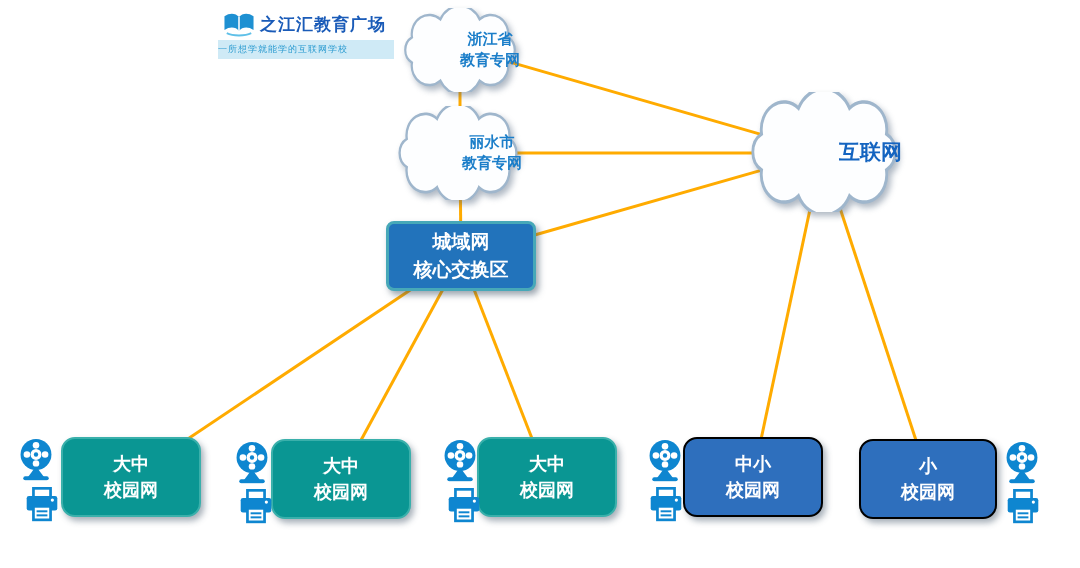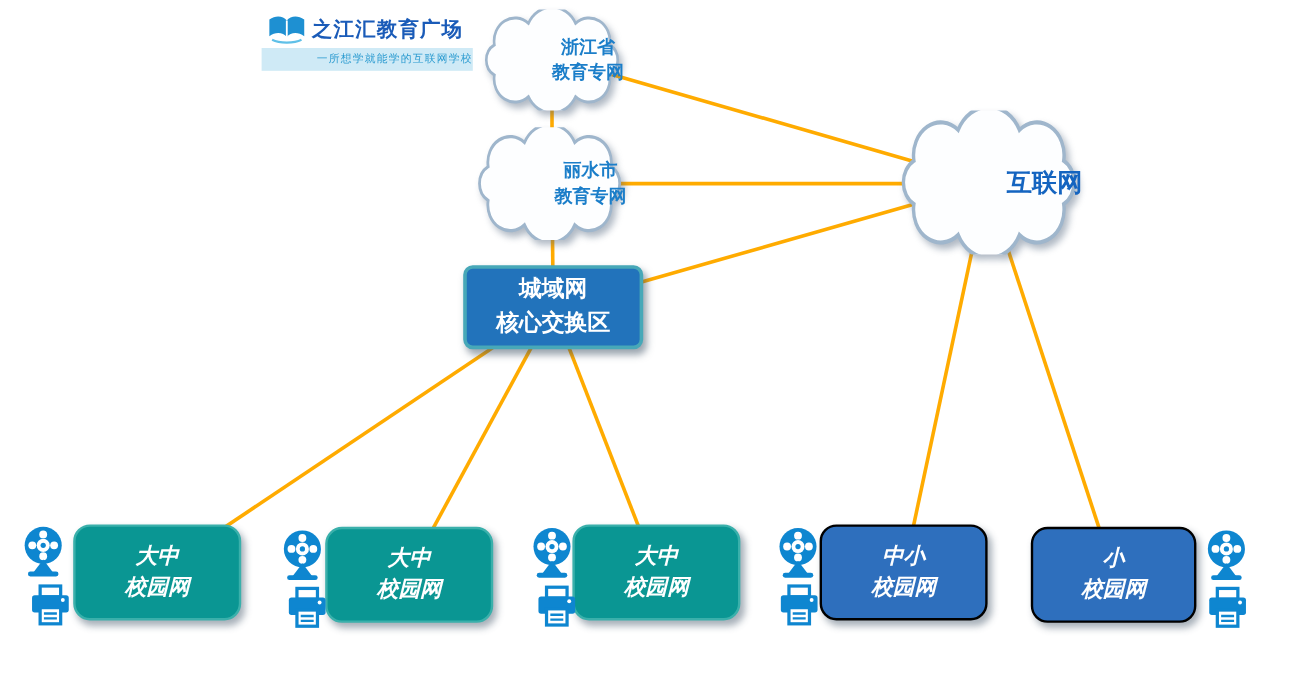--- a/index.html
+++ b/index.html
@@ -22,32 +22,32 @@
 
   
   .core-box { background: #2273bb; border: 3px solid #47a8b8; border-radius: 8px;
               color: #fff; font-weight: bold; font-size: 19px; line-height: 1.45;
               display: flex; flex-direction: column; align-items: center; justify-content: center;
               box-shadow: 3px 4px 6px rgba(60,80,100,.5); }
 
   
   .campus { border-radius: 14px; color: #fff; font-weight: bold; font-size: 18px; line-height: 1.45;
             display: flex; flex-direction: column; align-items: center; justify-content: center;
-            box-shadow: 3px 4px 6px rgba(60,80,100,.45); font-style: italic; }
+            box-shadow: 3px 4px 6px rgba(60,80,100,.45); }
   .teal { background: #0a9693; border: 2px solid #3ab0ab; }
   .blue { background: #2e6fbd; border: 2px solid #000000; }
 
   .icon { position: absolute; z-index: 2; line-height: 0; }
 
   
   .logo { position: absolute; left: 218px; top: 8px; width: 176px; z-index: 2; background: #fff; }
   .logo-top { display: flex; align-items: center; gap: 4px; padding: 3px 4px; }
   .logo-title { font-weight: bold; color: #1a5bb8; font-size: 17px; letter-spacing: 1px; white-space: nowrap; }
   .logo-seal { display: inline-block; width: 12px; height: 12px; background: #d43a2f; border-radius: 2px; }
-  .logo-strip { background: #cfeaf6; color: #2b9bd0; font-size: 9px; text-align: right;
+  .logo-strip { background: #cfeaf6; color: #2b9bd0; font-size: 9px; text-align: left;
                 padding: 3px 0; letter-spacing: 1px; white-space: nowrap; }
 </style>
 </head>
 <body>
 
 <svg width="0" height="0" style="position:absolute" aria-hidden="true">
   <defs>
     <symbol id="reel" viewBox="0 0 44 48">
       <circle cx="22" cy="19" r="17" fill="#0e86d0"></circle>
       <circle cx="22" cy="19" r="6" fill="#fff"></circle>

